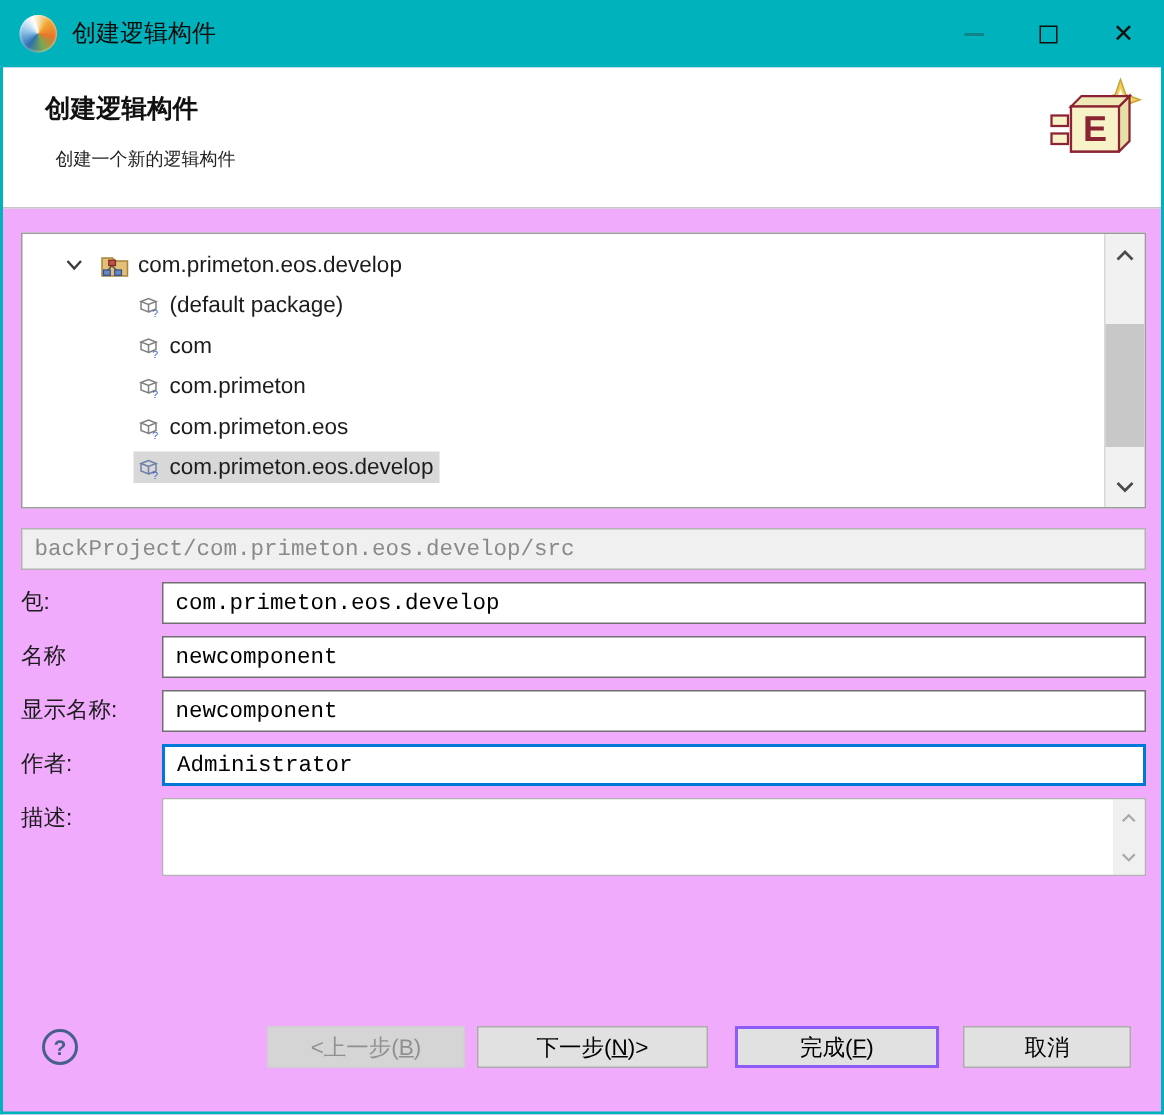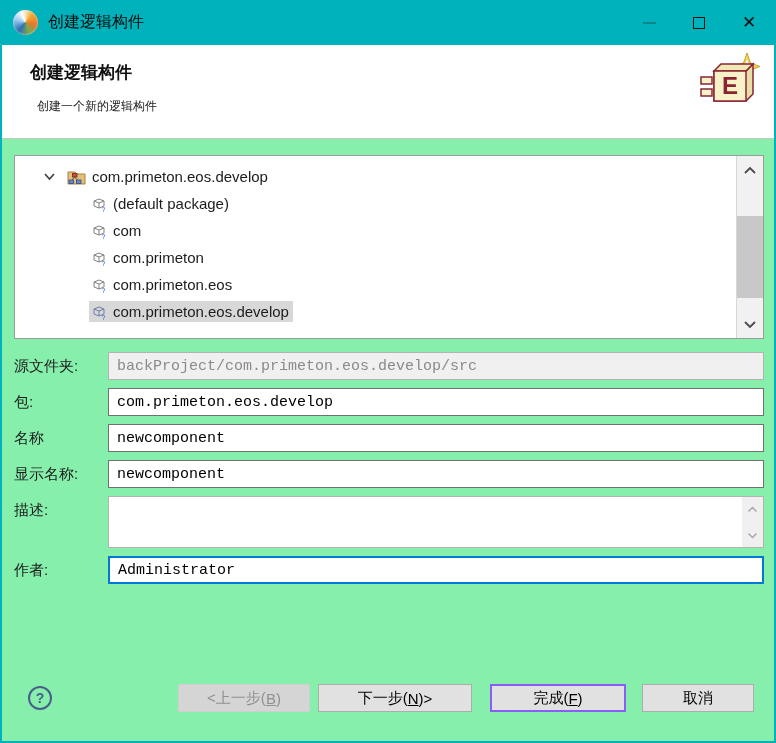--- a/index.html
+++ b/index.html
@@ -1,20 +1,20 @@
 <!DOCTYPE html>
 <html><head>
 <meta charset="utf-8">
 <style>
   * { margin:0; padding:0; box-sizing:border-box; }
   html,body { width:776px; height:743px; background:#fff; }
   body { font-family:"Liberation Sans","DejaVu Sans",sans-serif; }
 
   .window { position:relative; width:776px; height:743px;
-    border:2px solid #00b2bc; border-top:none; background:#86efac; overflow:hidden; }
+    border:2px solid #00b2bc; border-top:none; background:#f0abfc; overflow:hidden; }
 
   
   .titlebar { height:45px; background:#00b2bc; display:flex; align-items:center; padding-left:11px; }
   .app-logo { width:25px; height:25px; border-radius:50%;
     background:conic-gradient(from 220deg,#2e6fb0,#8fc4e8,#ffffff,#f0a830,#e8762c,#7aa84f,#2e6fb0);
     box-shadow:inset 0 0 2px rgba(255,255,255,.8); flex:0 0 auto; }
   .titlebar-text { margin-left:10px; font-size:16px; color:#0a0a0a; }
   .win-controls { margin-left:auto; display:flex; height:100%; }
   .win-btn { width:50px; height:100%; display:flex; align-items:center; justify-content:center;
     background:transparent; border:none; cursor:pointer; }
@@ -201,57 +201,56 @@
       <button class="scroll-arrow down">
         <svg width="14" height="9" viewBox="0 0 14 9">
           <polyline points="2,2 7,7 12,2" fill="none" stroke="#4a4a4a" stroke-width="1.8"></polyline>
         </svg>
       </button>
     </div>
   </div>
 
   <div class="form">
     <div class="form-row">
-      <span class="form-label">源文件夹:</span>
       <input class="form-input disabled" disabled="" value="backProject/com.primeton.eos.develop/src" style="">
     </div>
     <div class="form-row">
       <span class="form-label">包:</span>
       <input class="form-input" value="com.primeton.eos.develop" style="">
     </div>
     <div class="form-row">
       <span class="form-label">名称</span>
       <input class="form-input" value="newcomponent" style="">
     </div>
     <div class="form-row">
       <span class="form-label">显示名称:</span>
       <input class="form-input" value="newcomponent" style="">
+    </div>
+    <div class="form-row">
+      <span class="form-label">作者:</span>
+      <input class="form-input focused" value="Administrator" style="">
     </div>
     <div class="form-row desc-row">
       <span class="form-label">描述:</span>
       <div class="desc-box">
         <textarea value="" style=""></textarea>
         <div class="desc-strip">
           <button class="mini-arrow up">
             <svg width="11" height="7" viewBox="0 0 11 7">
               <polyline points="1.5,5.5 5.5,1.5 9.5,5.5" fill="none" stroke="#a8a8a8" stroke-width="1.5"></polyline>
             </svg>
           </button>
           <button class="mini-arrow down">
             <svg width="11" height="7" viewBox="0 0 11 7">
               <polyline points="1.5,1.5 5.5,5.5 9.5,1.5" fill="none" stroke="#a8a8a8" stroke-width="1.5"></polyline>
             </svg>
           </button>
         </div>
       </div>
     </div>
-    <div class="form-row">
-      <span class="form-label">作者:</span>
-      <input class="form-input focused" value="Administrator" style="">
-    </div>
   </div>
 
   <button class="help-btn">
     <span>?</span>
   </button>
 
   <div class="btn-row">
     <button class="btn btn-back" disabled="">
       <span>&lt;上一步(</span>
         <span class="mn">B</span>

